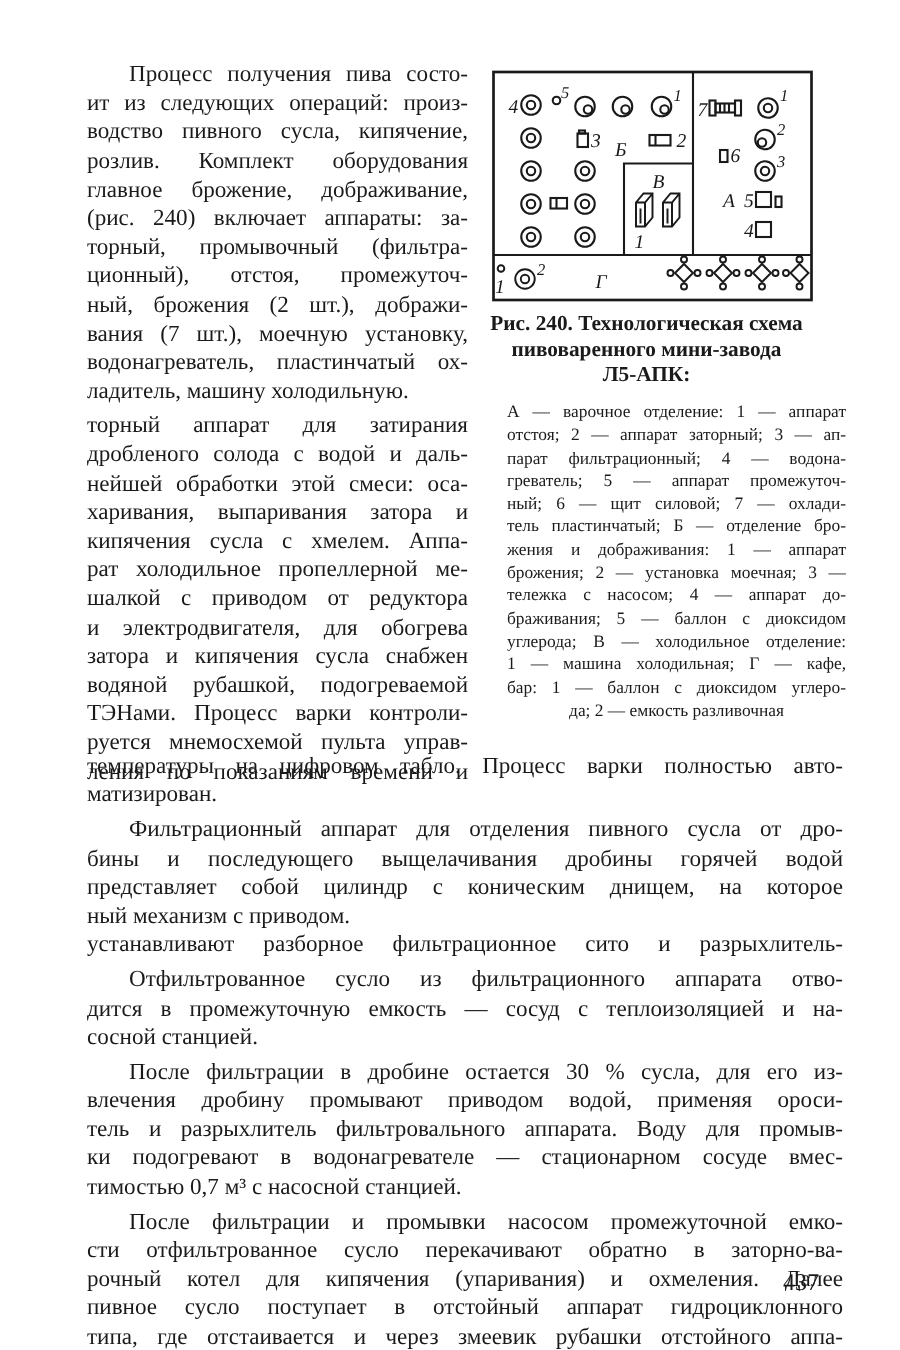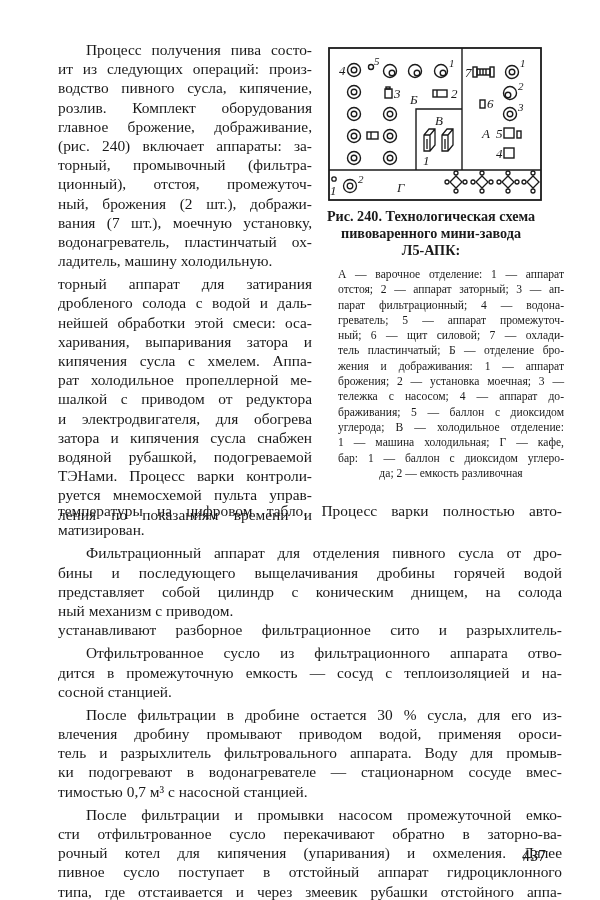--- a/index.html
+++ b/index.html
@@ -204,21 +204,21 @@
 
 <div id="full" class="p">
   <div>
     <span class="ln">температуры на цифровом табло. Процесс варки полностью авто-</span>
     <span class="ln last">матизирован.</span>
   </div>
   <div class="gap"></div>
   <div>
     <span class="ln ind">Фильтрационный аппарат для отделения пивного сусла от дро-</span>
     <span class="ln">бины и последующего выщелачивания дробины горячей водой</span>
-    <span class="ln">представляет собой цилиндр с коническим днищем, на солода</span>
+    <span class="ln">представляет собой цилиндр с коническим днищем, на которое</span>
     <span class="ln last">ный механизм с приводом.</span>
     <span class="ln">устанавливают разборное фильтрационное сито и разрыхлитель-</span>
   </div>
   <div class="gap"></div>
   <div>
     <span class="ln ind">Отфильтрованное сусло из фильтрационного аппарата отво-</span>
     <span class="ln">дится в промежуточную емкость — сосуд с теплоизоляцией и на-</span>
     <span class="ln last">сосной станцией.</span>
   </div>
   <div class="gap"></div>

